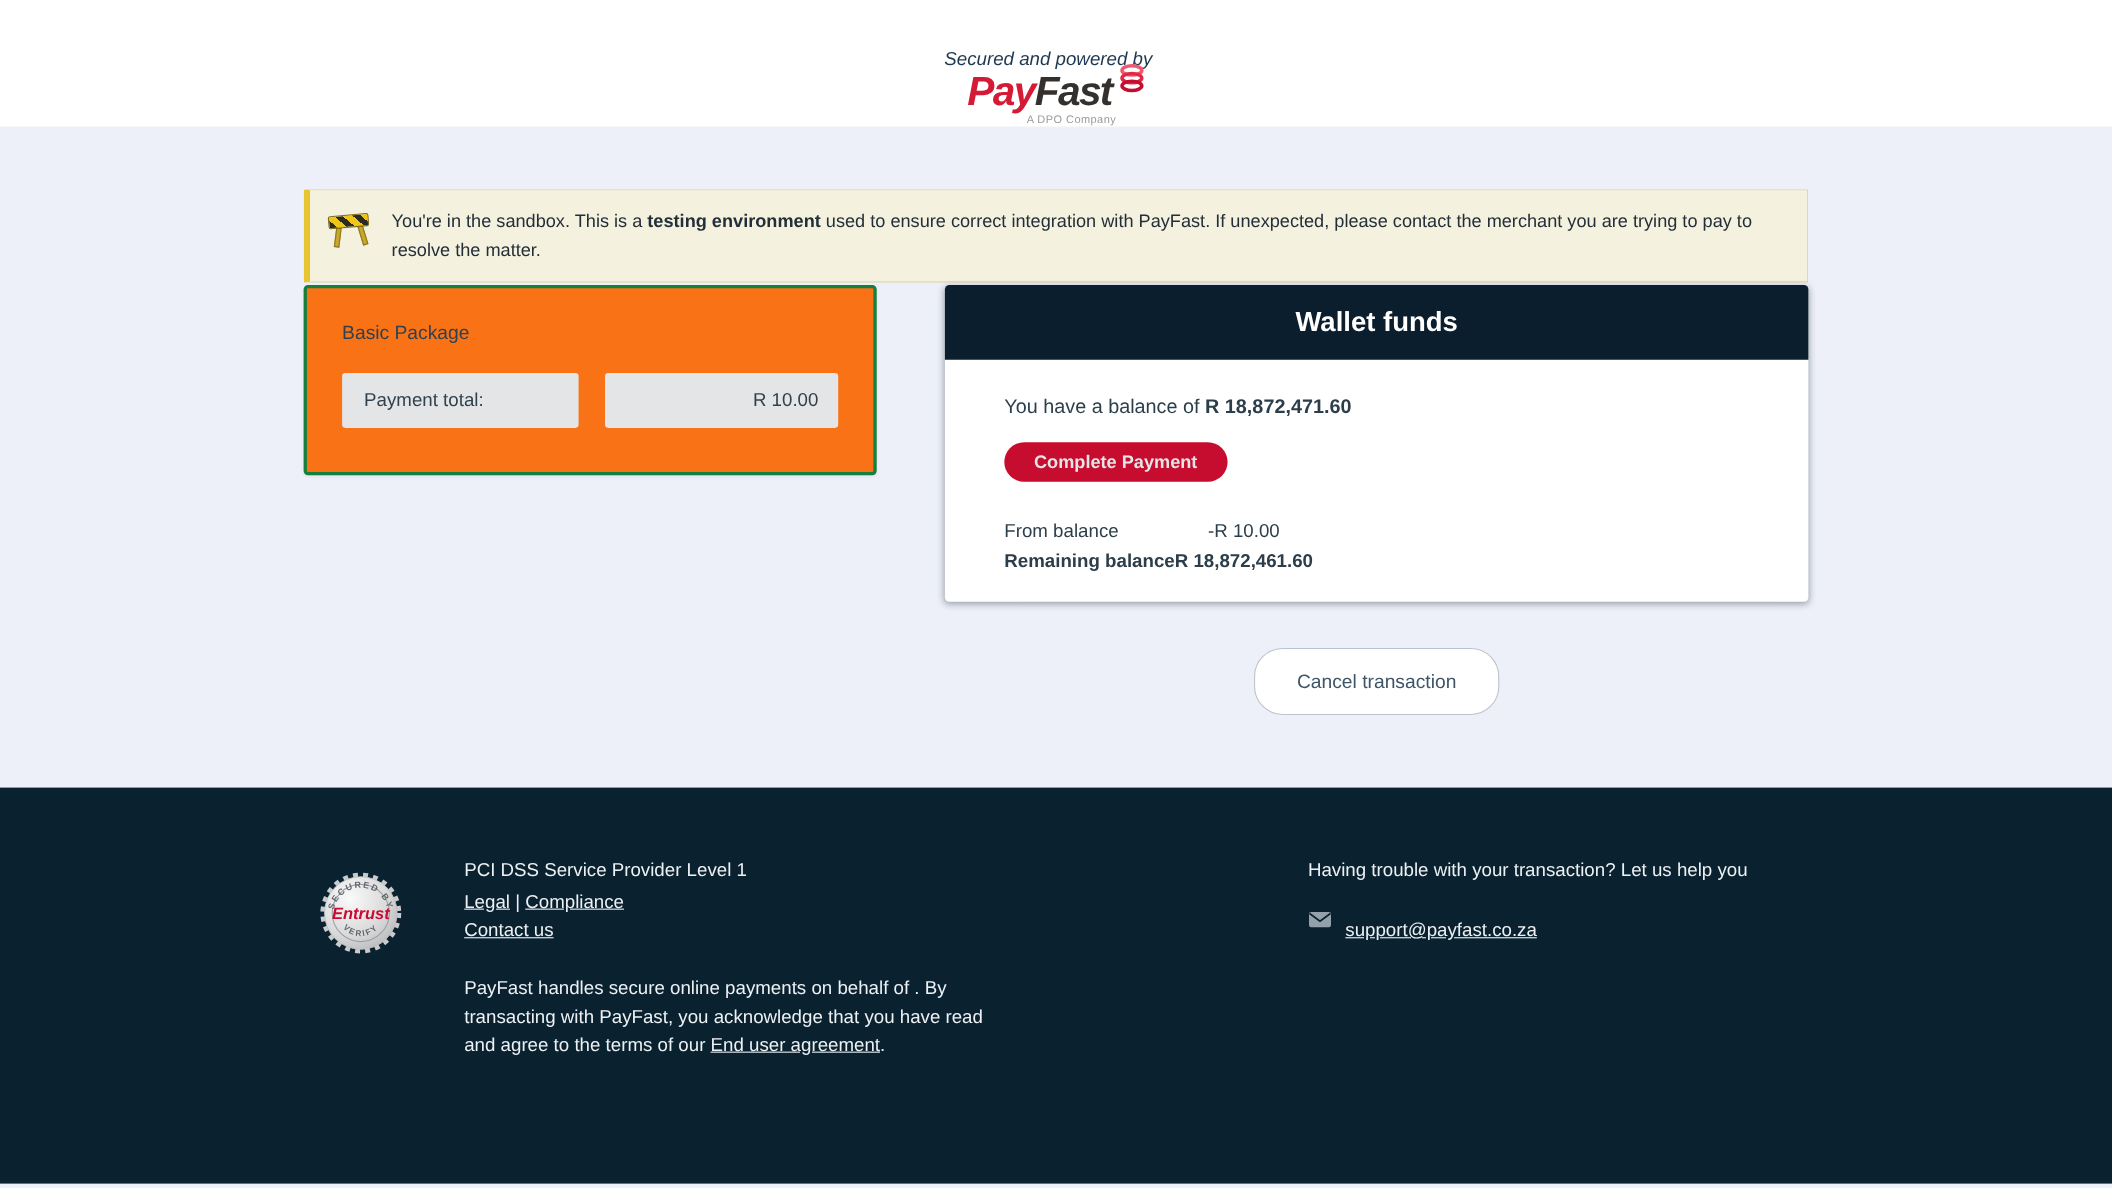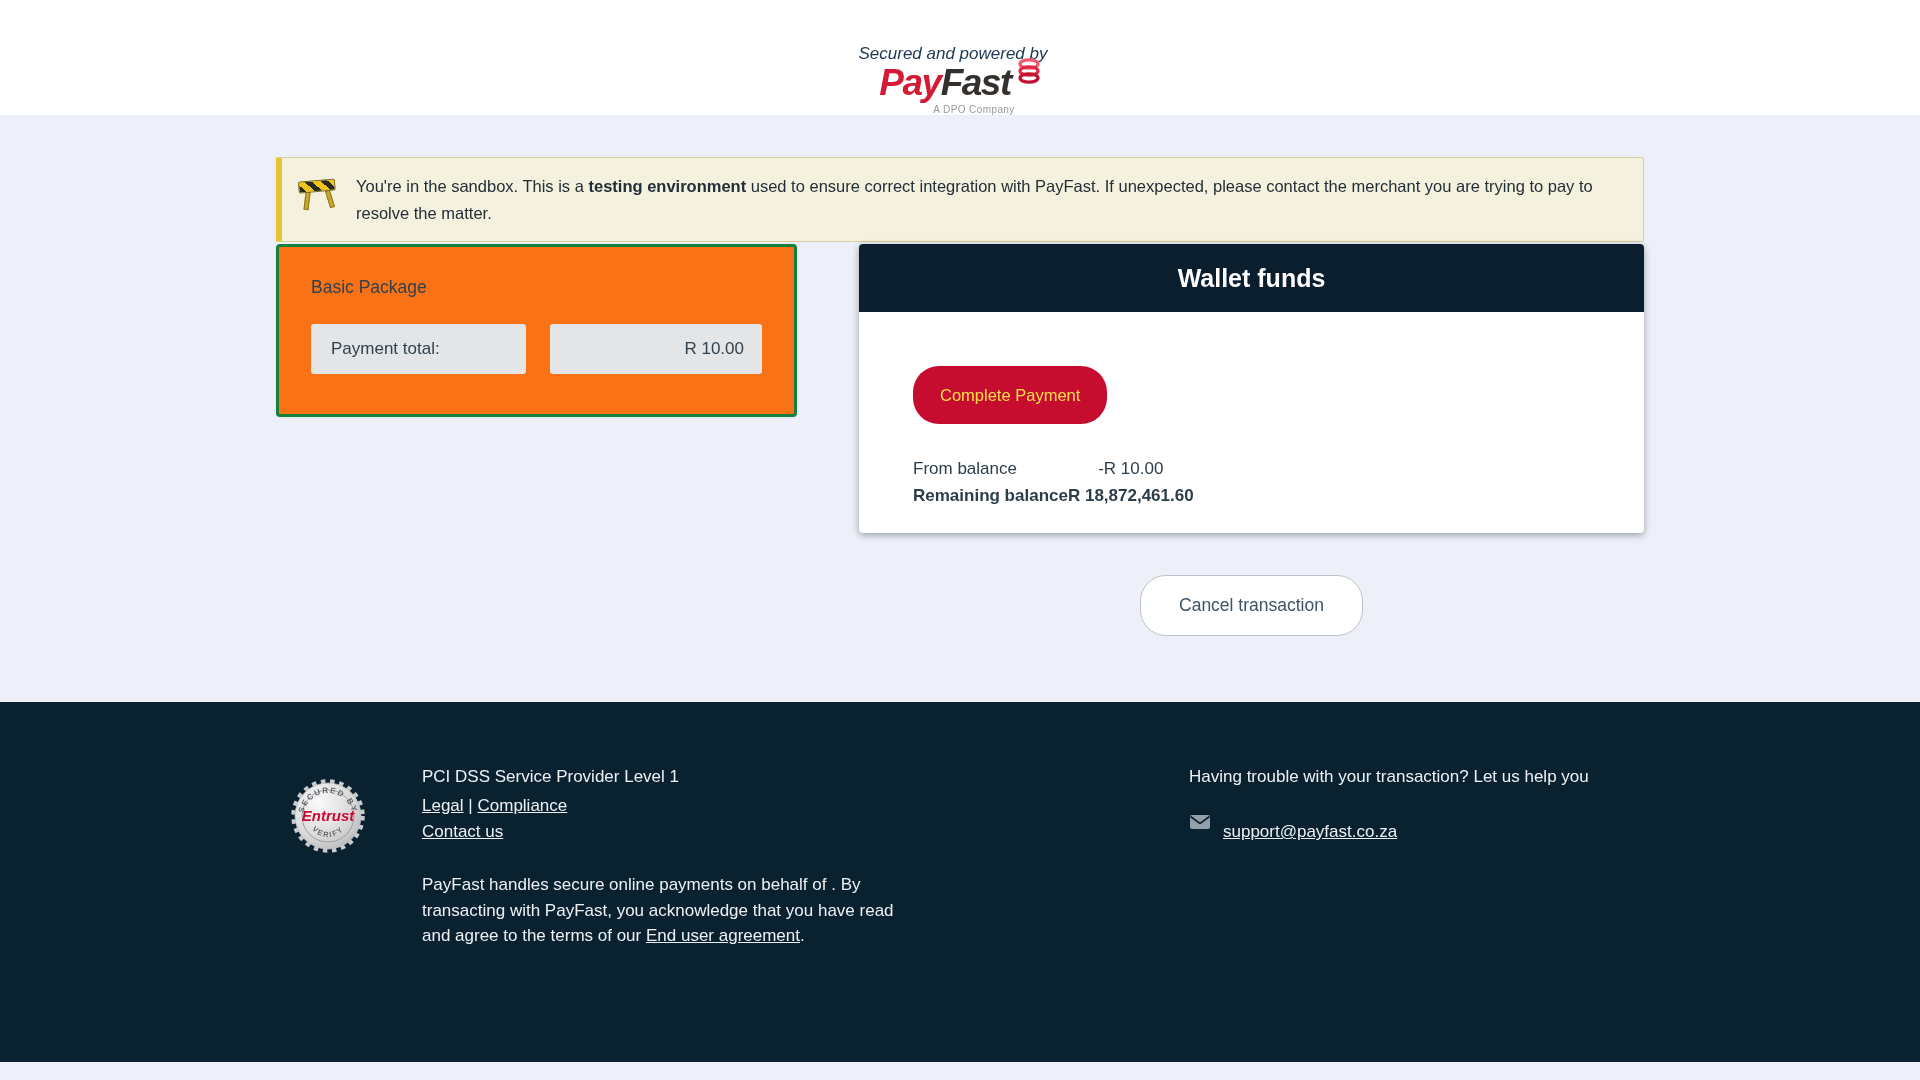--- a/index.html
+++ b/index.html
@@ -13,21 +13,21 @@
   .secured-text { font-style:italic; font-size:17px; color:#1d3850; margin-right:14px; }
   .logo { position:relative; padding-right:30px; padding-bottom:14px; }
   .logo-word { font-size:37px; font-weight:700; font-style:italic; letter-spacing:-1.5px; line-height:1; }
   .logo-pay { color:#d41a35; }
   .logo-fast { color:#34302d; }
   .logo-coins { position:absolute; right:0; top:-6px; }
   .logo-tagline { position:absolute; right:26px; bottom:0; font-size:10px; color:#9a9a9a;
     letter-spacing:.4px; font-style:normal; }
 
   
-  .main { width:1368px; margin:0 auto; padding-top:42px; }
+  .main { width:1368px; margin:0 auto; padding-top:57px; }
 
   .sandbox { display:flex; align-items:flex-start; gap:18px;
     background:#f5f1df; border:1px solid #d9cc9d; border-left:6px solid #e9c431;
     border-radius:2px; padding:15px 22px 15px 16px; }
   .sandbox-text { font-size:16.5px; color:#232f38; line-height:1.62; }
   .sandbox-text b { font-weight:700; }
   .barrier { position:relative; width:40px; height:36px; flex:0 0 40px; transform:rotate(-5deg); margin-top:3px; }
   .barrier-bar { position:absolute; top:4px; left:1px; width:37px; height:12px; border-radius:2px;
     border:1px solid #7c6d1c;
     background:repeating-linear-gradient(45deg,#2b2b20 0 5px,#f0c419 5px 11px); }
@@ -46,23 +46,23 @@
   .order-cell.value { text-align:right; padding-right:18px; }
 
   .wallet-card { flex:1; background:#fff; border-radius:4px;
     box-shadow:0 2px 7px rgba(10,20,35,.38); }
   .wallet-head { background:#0b1e2e; border-radius:4px 4px 0 0; height:68px;
     display:flex; align-items:center; justify-content:center; }
   .wallet-title { color:#ffffff; font-size:25px; font-weight:700; }
   .wallet-body { padding:32px 54px 24px; }
   .balance-line { font-size:18px; color:#2c3e4a; }
   .balance-line b { font-weight:700; }
-  .complete-btn { margin-top:22px; display:inline-block; background:#c60c2f; color:#fde047;
-    border:none; border-radius:26px; height:58px; padding:0 27px; font-size:16.5px;
-    font-family:inherit; cursor:pointer; }
+  .complete-btn { margin-top:22px; display:inline-block; background:#c60c2f; color:#e5e5e5;
+    border:none; border-radius:26px; height:36px; padding:0 27px; font-size:16.5px;
+    font-family:inherit; cursor:pointer;font-weight:bold; }
   .bal-table { margin-top:32px; border-collapse:collapse; font-size:17px; color:#2c3e4a; }
   .bal-table td { padding:1px 0; line-height:1.42; }
   .bal-table td.val { text-align:center; }
   .bal-table tr.bold td { font-weight:700; }
 
   .cancel-row { margin-left:583px; width:785px; display:flex; justify-content:center; margin-top:42px; }
   .cancel-btn { height:61px; padding:0 38px; background:#ffffff; border:1px solid #bcc3ca;
     border-radius:26px; font-size:17.5px; color:#3f5467; font-family:inherit; cursor:pointer; }
 
   
@@ -120,20 +120,21 @@
           <div class="order-cell">Payment total:</div>
           <div class="order-cell value">R 10.00</div>
         </div>
       </div>
 
       <div class="wallet-card">
         <div class="wallet-head">
           <span class="wallet-title">Wallet funds</span>
         </div>
         <div class="wallet-body">
+          <p class="balance-line"><span>You have a balance of </span><b>R 18,872,471.60</b></p>
           <button class="complete-btn">Complete Payment</button>
           <table class="bal-table">
             <tbody>
                 <tr>
               <td>From balance</td>
               <td class="val">-R 10.00</td>
             </tr>
             <tr class="bold">
               <td>Remaining balance</td>
               <td class="val">R 18,872,461.60</td>

